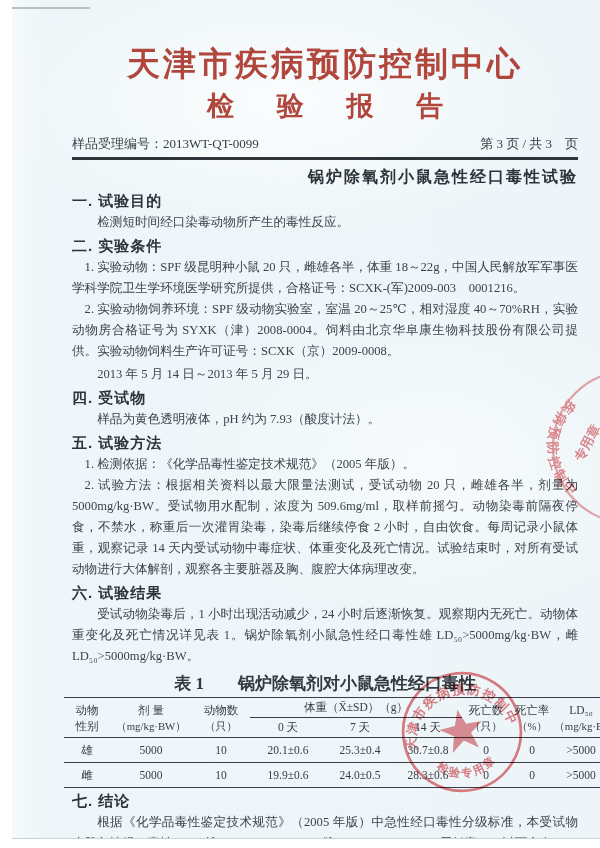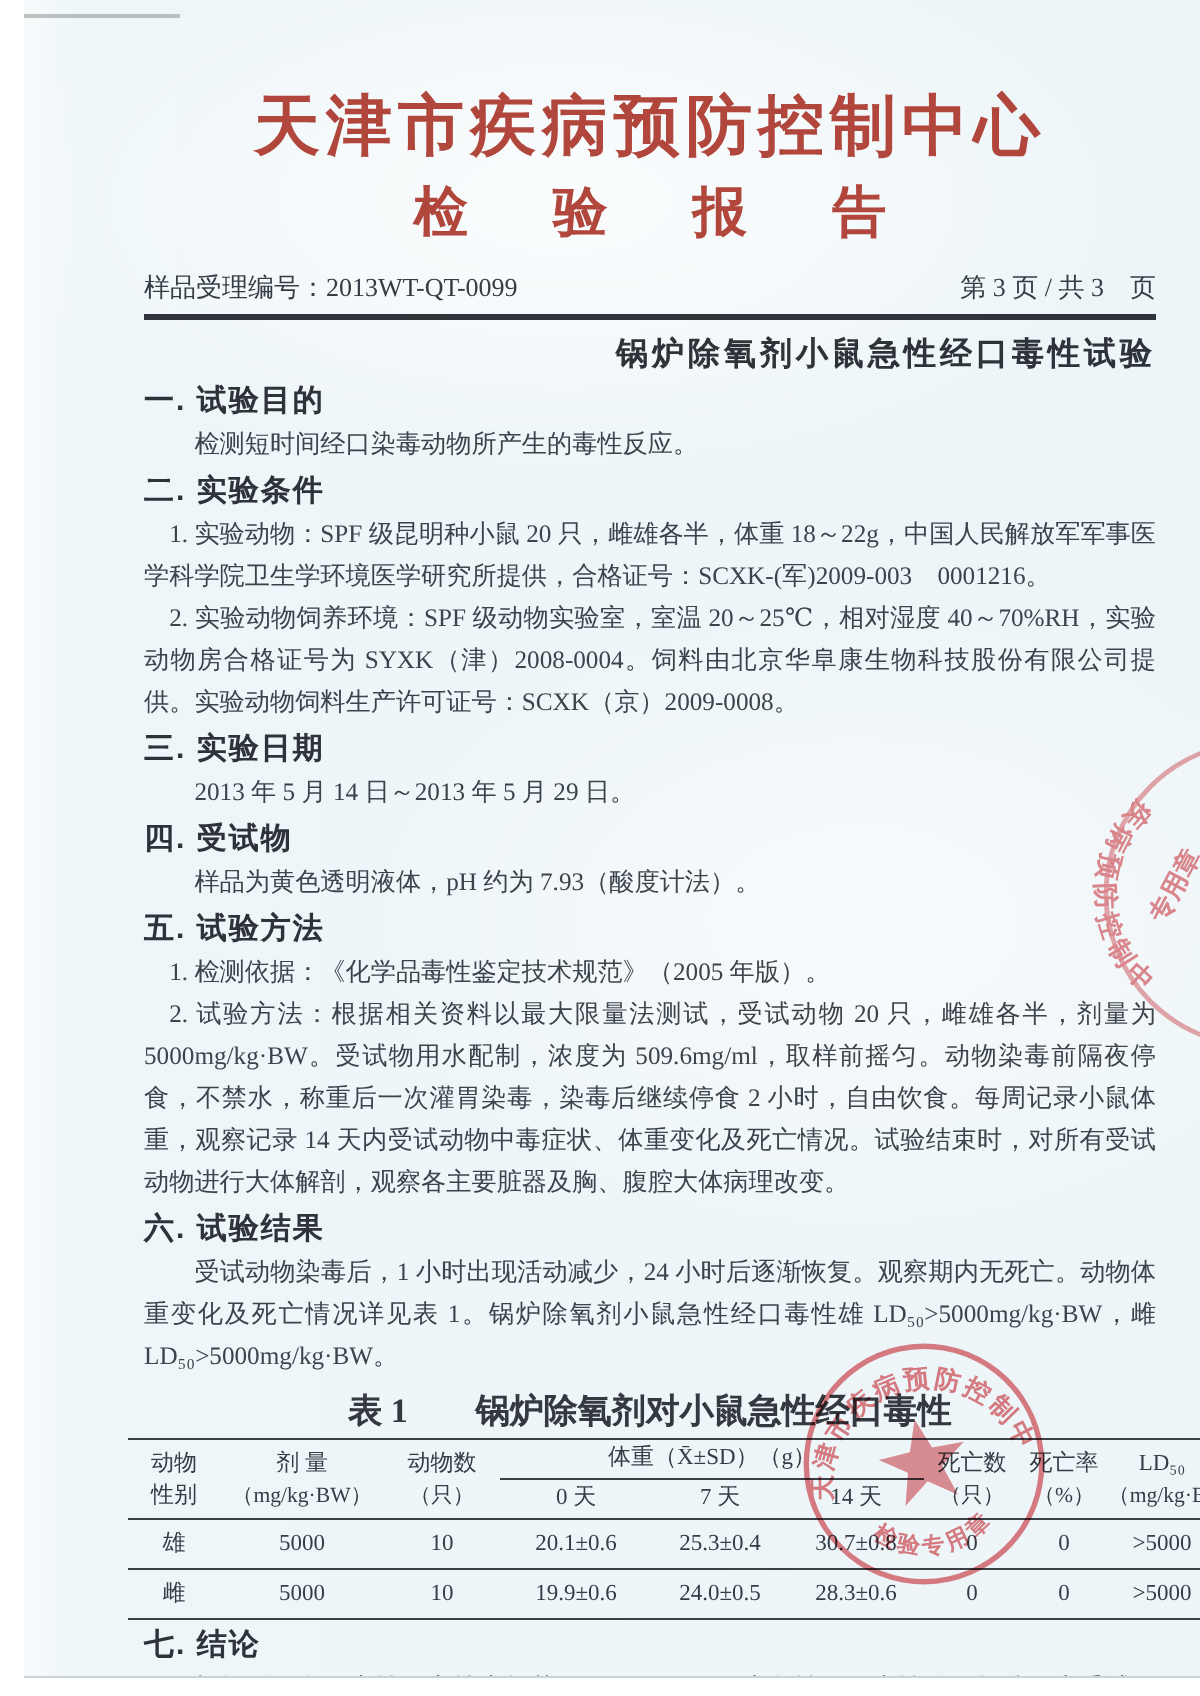--- a/index.html
+++ b/index.html
@@ -87,21 +87,20 @@
       <p class="para indent2">检测短时间经口染毒动物所产生的毒性反应。</p>
     </div>
 
     <div class="sec">
       <div class="sec-heading">二. 实验条件</div>
       <p class="para indent1">1. 实验动物：SPF 级昆明种小鼠 20 只，雌雄各半，体重 18～22g，中国人民解放军军事医学科学院卫生学环境医学研究所提供，合格证号：SCXK-(军)2009-003　0001216。</p>
       <p class="para indent1">2. 实验动物饲养环境：SPF 级动物实验室，室温 20～25℃，相对湿度 40～70%RH，实验动物房合格证号为 SYXK（津）2008-0004。饲料由北京华阜康生物科技股份有限公司提供。实验动物饲料生产许可证号：SCXK（京）2009-0008。</p>
     </div>
 
     <div class="sec">
-      <div class="sec-heading">三. 实验日期</div>
       <p class="para indent2">2013 年 5 月 14 日～2013 年 5 月 29 日。</p>
     </div>
 
     <div class="sec">
       <div class="sec-heading">四. 受试物</div>
       <p class="para indent2">样品为黄色透明液体，pH 约为 7.93（酸度计法）。</p>
     </div>
 
     <div class="sec">
       <div class="sec-heading">五. 试验方法</div>

